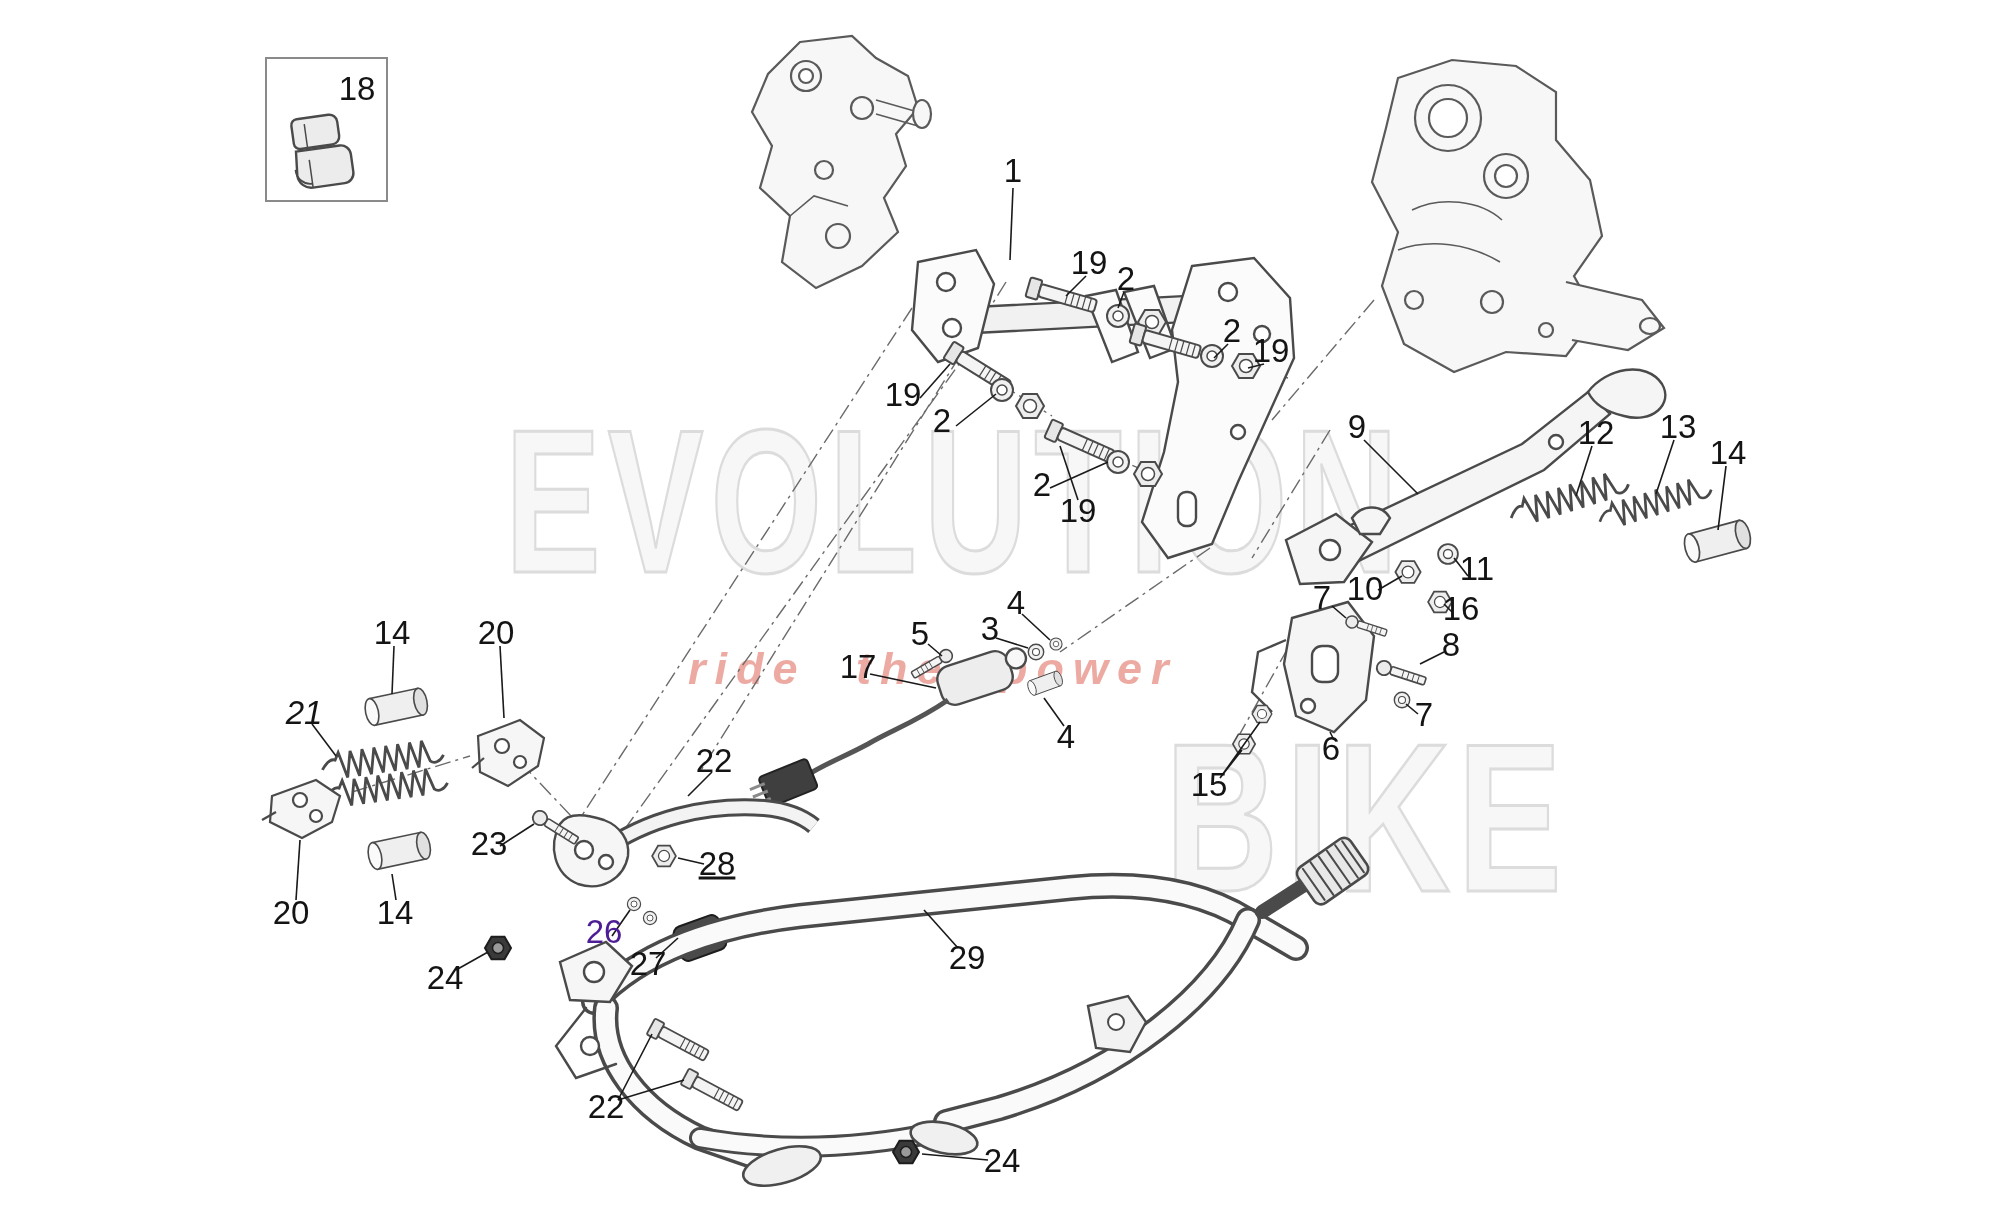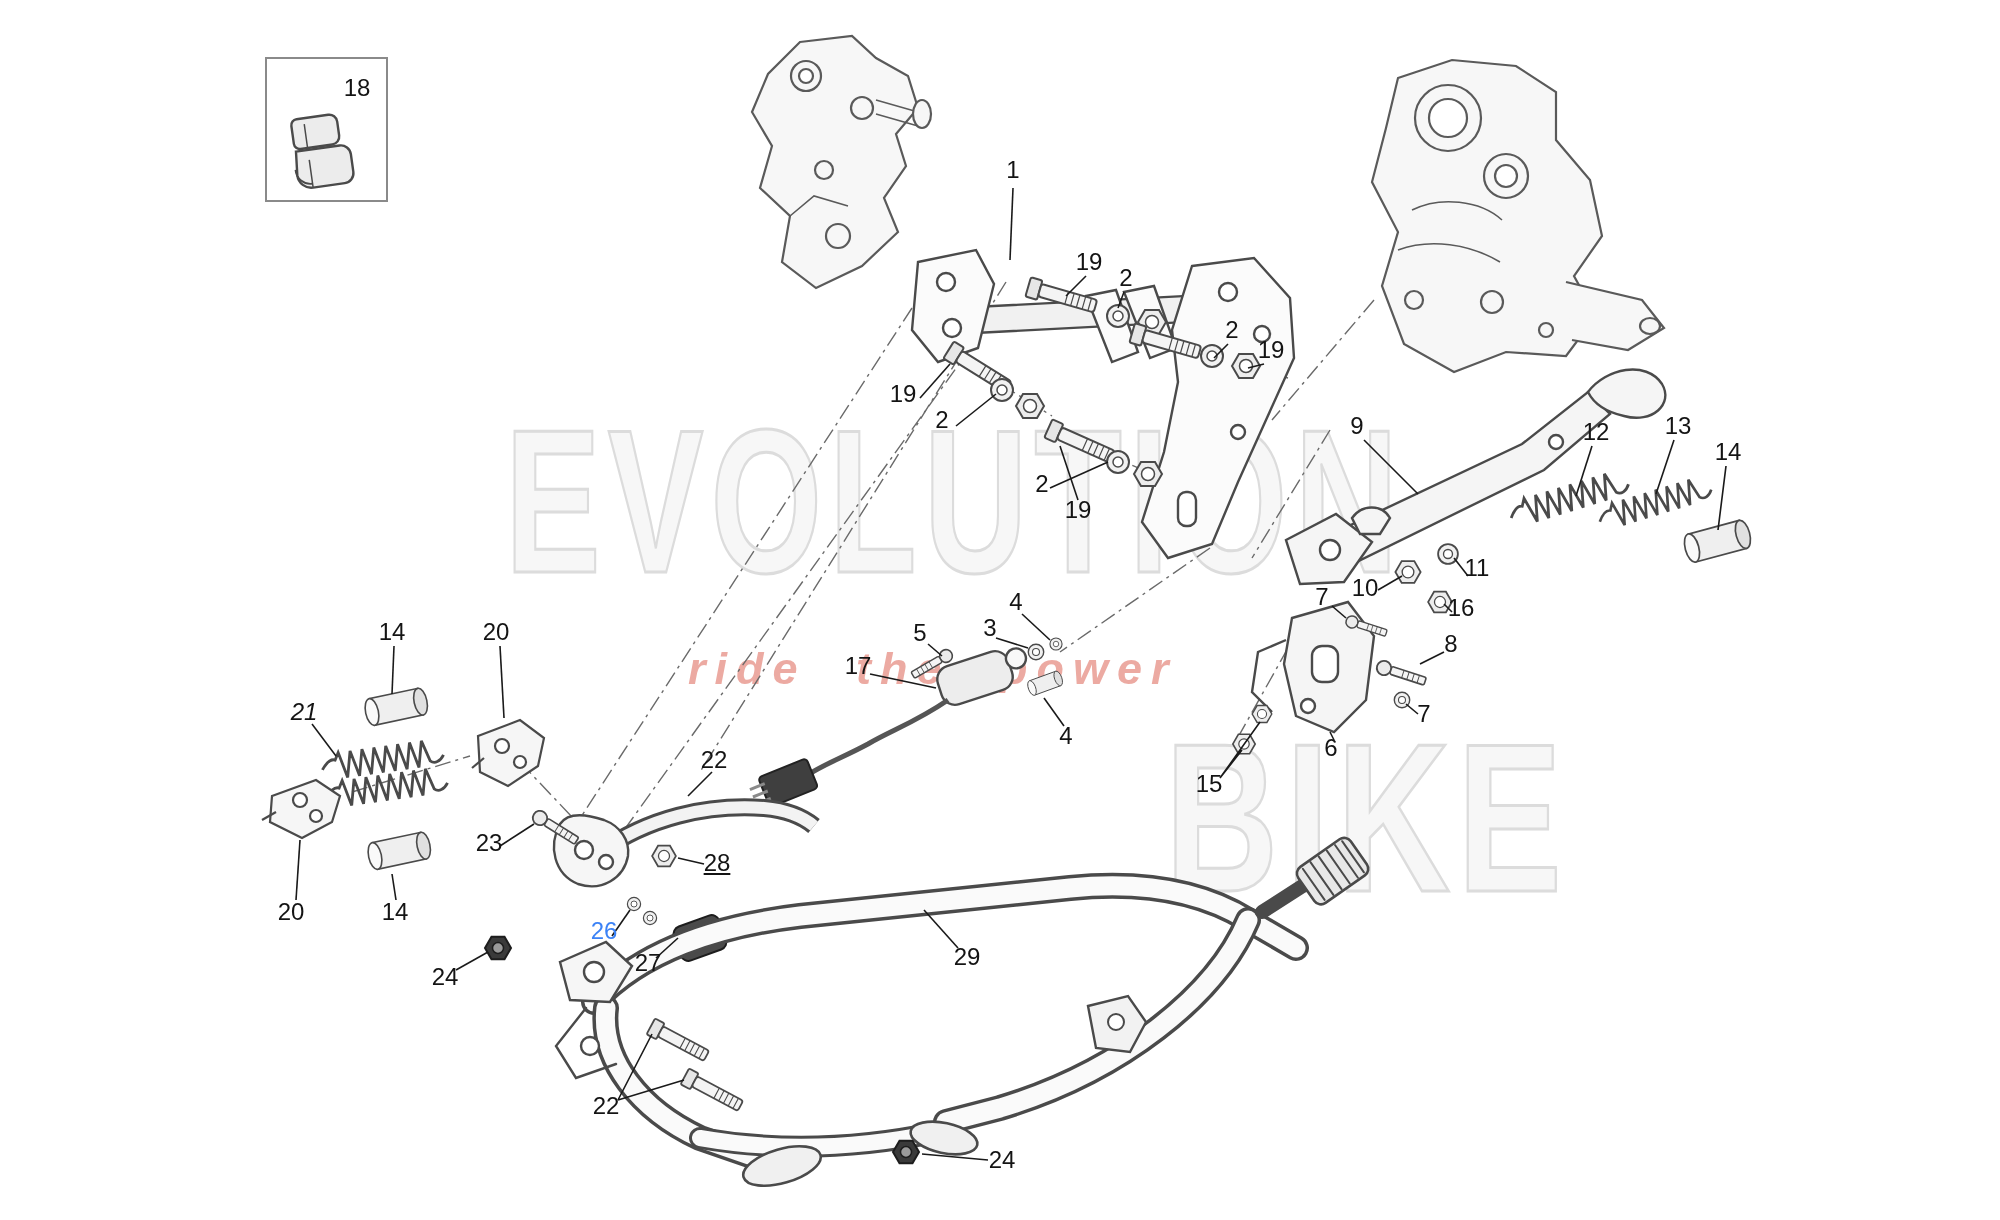--- a/index.html
+++ b/index.html
@@ -17,21 +17,21 @@
   #wm2{left:1165px;top:712px;font-size:212px;letter-spacing:10px;transform:scaleX(0.74);transform-origin:left top;}
   #wmTag{
     position:absolute;left:688px;top:646px;font-size:45px;font-style:italic;font-weight:700;
     letter-spacing:9px;word-spacing:28px;color:var(--wm-tag,rgba(217,86,70,0.5));
     white-space:nowrap;line-height:1;user-select:none;
   }
   #diagram{position:absolute;left:0;top:0;}
   #callouts{position:absolute;left:0;top:0;width:2000px;height:1220px;pointer-events:none;}
   .callout{
     position:absolute;transform:translate(-50%,-50%);
-    font-size:24px;font-weight:500;color:#141414;line-height:1;white-space:nowrap;
+    font-size:33px;font-weight:500;color:#141414;line-height:1;white-space:nowrap;
   }
 </style>
 </head>
 <body>
 
 <div id="stage">
 
   <div id="wm1" class="wm">EVOLUTION</div>
   <div id="wmTag">ride the power</div>
   <div id="wm2" class="wm">BIKE</div>
@@ -355,21 +355,21 @@
       <span class="callout" style="left: 1331px; top: 748px; color: rgb(20, 20, 20);">6</span>
       <span class="callout" style="left: 1209px; top: 784px; color: rgb(20, 20, 20);">15</span>
       <span class="callout" style="left: 392px; top: 632px; color: rgb(20, 20, 20);">14</span>
       <span class="callout" style="left: 496px; top: 632px; color: rgb(20, 20, 20);">20</span>
       <span class="callout" style="left: 304px; top: 712px; color: rgb(20, 20, 20); font-style: italic;">21</span>
       <span class="callout" style="left: 714px; top: 760px; color: rgb(20, 20, 20);">22</span>
       <span class="callout" style="left: 489px; top: 843px; color: rgb(20, 20, 20);">23</span>
       <span class="callout" style="left: 717px; top: 863px; color: rgb(20, 20, 20); text-decoration: underline;">28</span>
       <span class="callout" style="left: 291px; top: 912px; color: rgb(20, 20, 20);">20</span>
       <span class="callout" style="left: 395px; top: 912px; color: rgb(20, 20, 20);">14</span>
-      <span class="callout" style="left: 604px; top: 931px; color: #3b82f6;">26</span>
+      <span class="callout" style="left: 604px; top: 931px; color: #4c1d95;">26</span>
       <span class="callout" style="left: 648px; top: 963px; color: rgb(20, 20, 20);">27</span>
       <span class="callout" style="left: 445px; top: 977px; color: rgb(20, 20, 20);">24</span>
       <span class="callout" style="left: 967px; top: 957px; color: rgb(20, 20, 20);">29</span>
       <span class="callout" style="left: 606px; top: 1106px; color: rgb(20, 20, 20);">22</span>
       <span class="callout" style="left: 1002px; top: 1160px; color: rgb(20, 20, 20);">24</span>
     </div>
 
 </div>
 
 </body></html>

